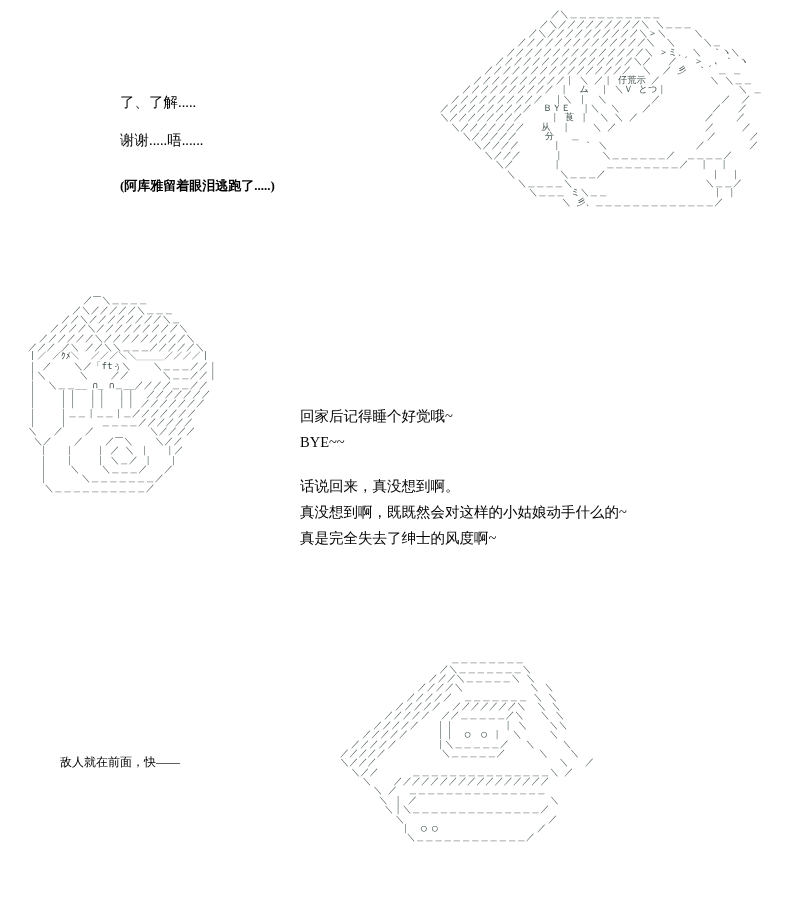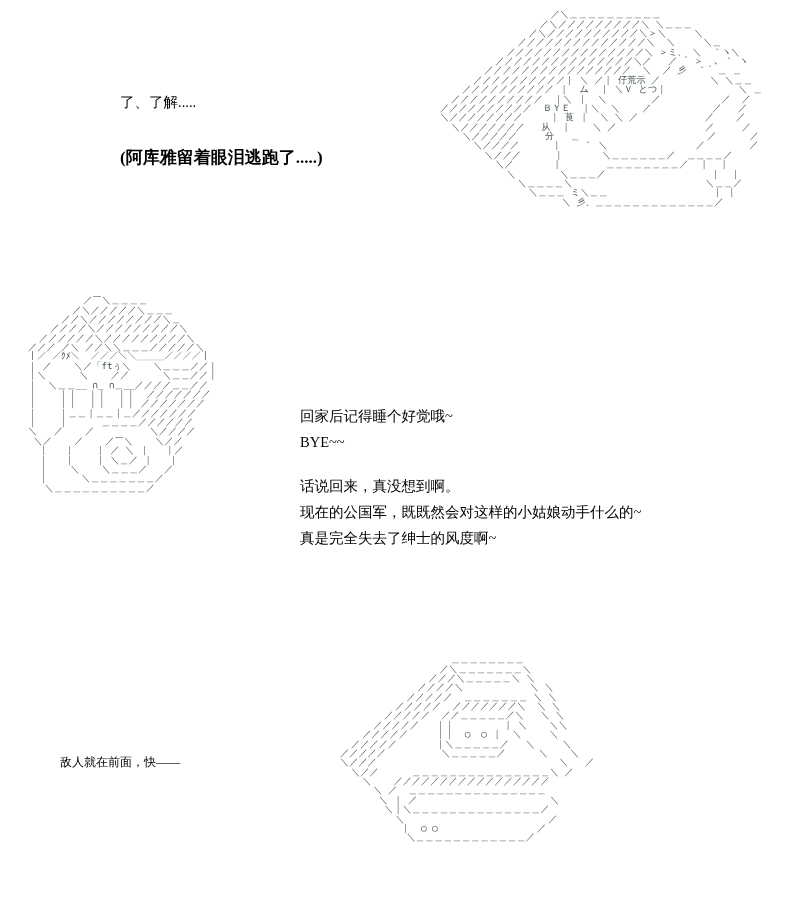--- a/index.html
+++ b/index.html
@@ -57,21 +57,21 @@
   }
   .t1 {
     left: 120px;
     top: 88px;
     width: 350px;
     font-size: 14.5px;
     line-height: 28px;
   }
   .t1 .narr {
     font-weight: bold;
-    font-size: 17px;
+    font-size: 13px;
   }
   .t2 {
     left: 300px;
     top: 403px;
     width: 380px;
     font-size: 14.5px;
     line-height: 26px;
   }
   .t3 {
     left: 60px;
@@ -149,30 +149,31 @@
       ＼ ／  ＿＿＿＿＿＿＿＿＿＿＿＿＿＿＿
        ＼ ｜ ／                        ＼
         ＼｜＼＿＿＿＿＿＿＿＿＿＿＿＿＿＿／
           ＼                          ／
            ｜  ◯ ◯                  ／
             ＼＿＿＿＿＿＿＿＿＿＿＿＿／</pre>
 
   <div class="dlg t1">
     <span class="line">了、了解.....</span>
     <div class="gap-sm"></div>
+    <span class="line">谢谢.....唔......</span>
     <div class="gap-md"></div>
     <span class="line narr">(阿库雅留着眼泪逃跑了.....)</span>
   </div>
 
   <div class="dlg t2">
     <span class="line">回家后记得睡个好觉哦~</span>
     <span class="line">BYE~~</span>
     <div class="gap-md"></div>
     <span class="line">话说回来，真没想到啊。</span>
-    <span class="line">现在的公国军，既既然会对这样的小姑娘动手什么的~</span>
+    <span class="line">真没想到啊，既既然会对这样的小姑娘动手什么的~</span>
     <span class="line">真是完全失去了绅士的风度啊~</span>
   </div>
 
   <div class="dlg t3">
     <span class="line">敌人就在前面，快——</span>
     <div class="gap-md"></div>
   </div>
 
 </div>
 

